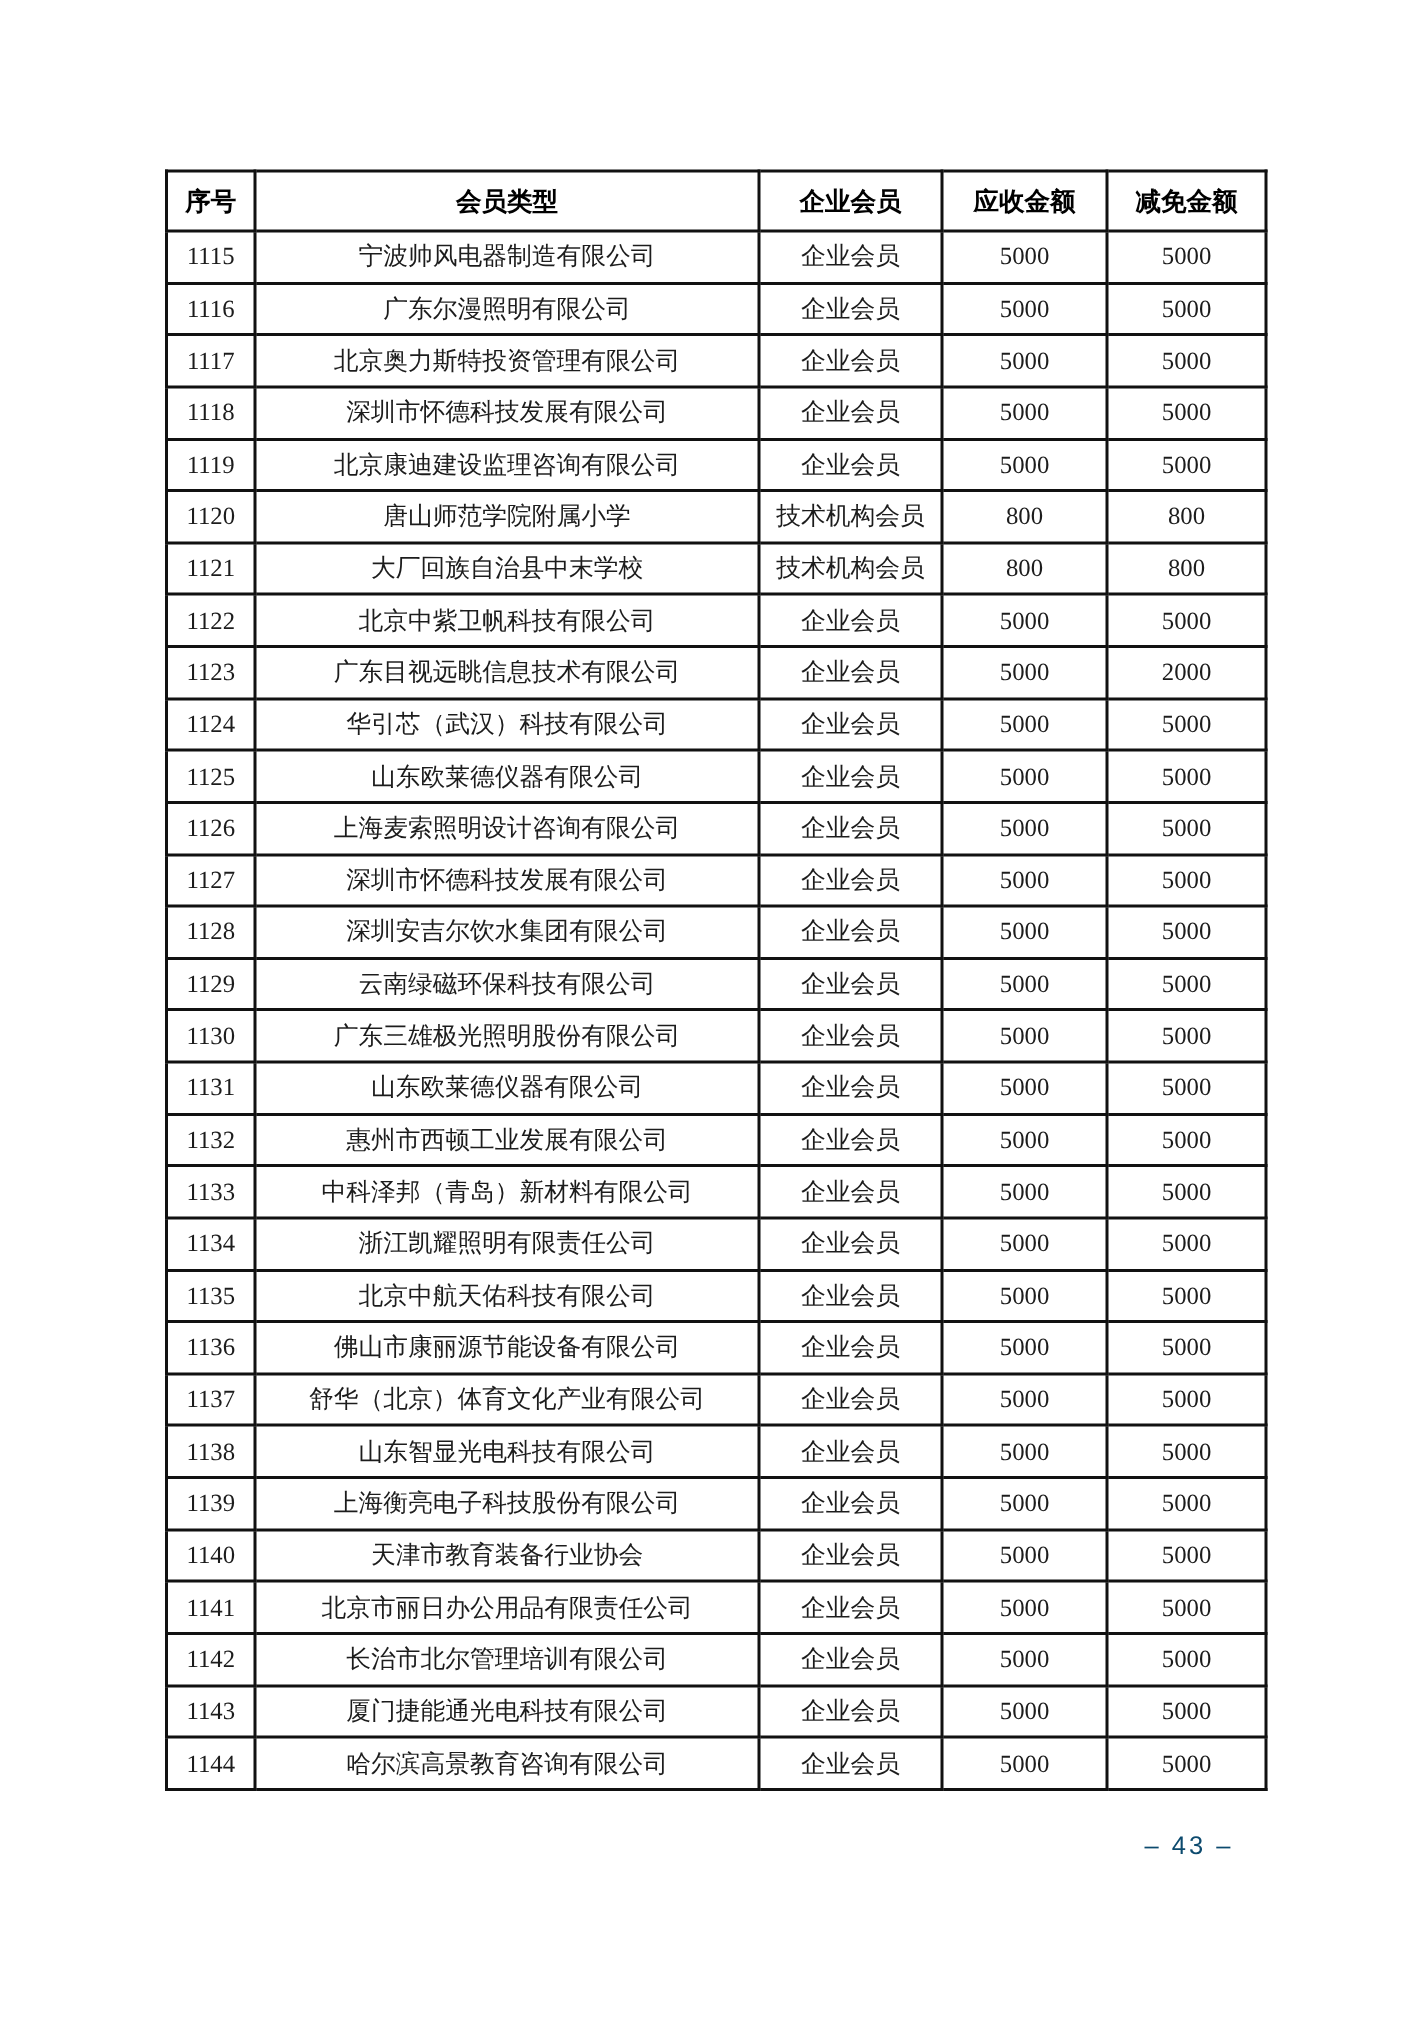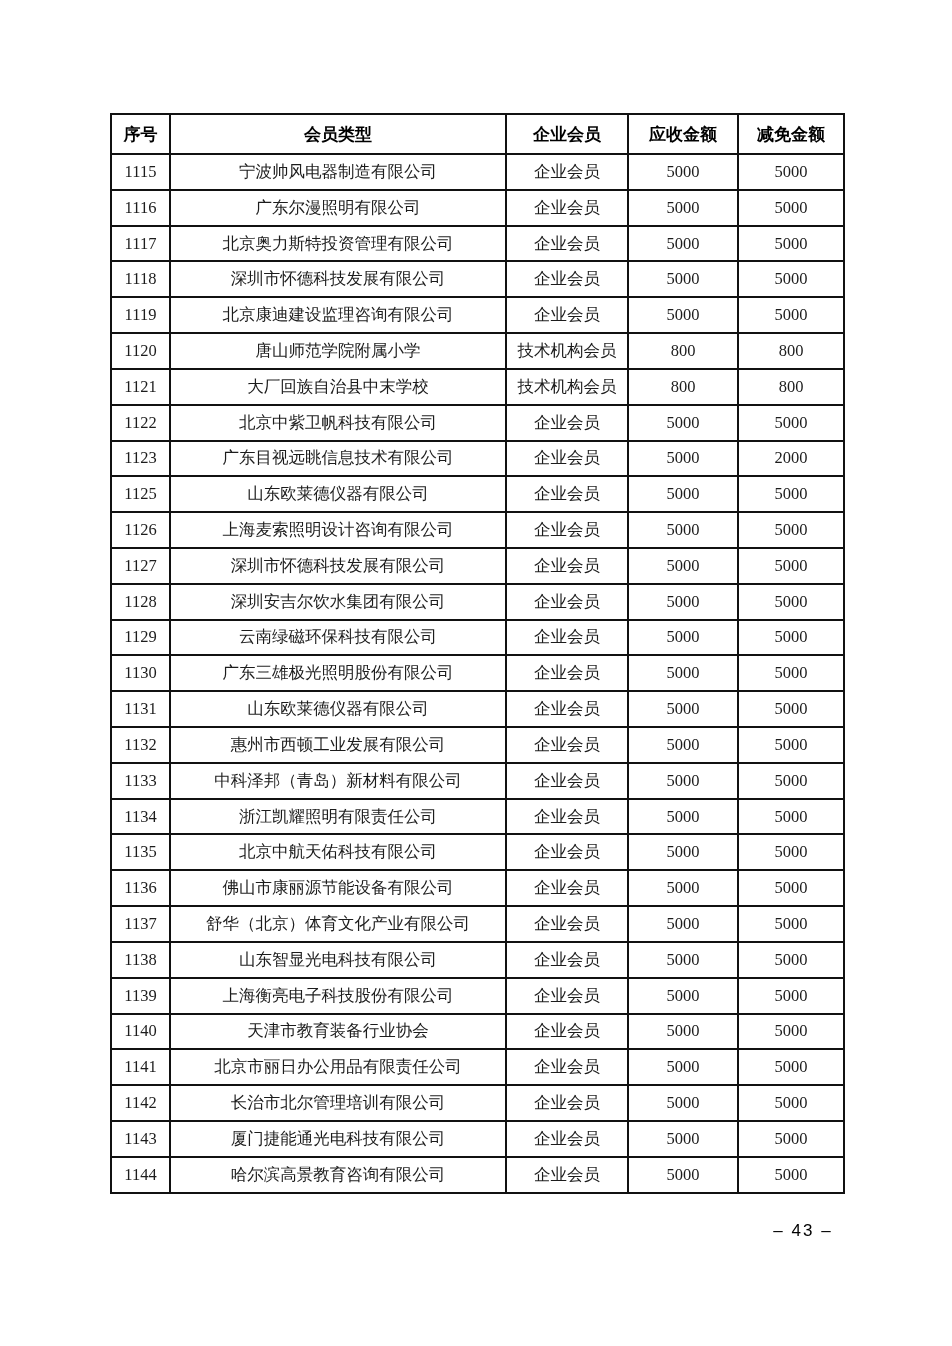--- a/index.html
+++ b/index.html
@@ -54,25 +54,25 @@
   }
   td.cell-num {
     font-family: "Liberation Serif", "DejaVu Serif", serif;
     font-size: 17px;
   }
   .page-number {
     position: absolute;
     top: 1221px;
     left: 763px;
     width: 80px;
-    text-align: center;
+    text-align: left;
     font-family: "Liberation Sans", "DejaVu Sans", sans-serif;
     font-size: 17px;
     letter-spacing: 2px;
-    color: #000000;
+    color: #0c4a6e;
   }
 </style>
 </head>
 <body>
 
 <div class="page">
   <table class="fee-table">
     <colgroup>
         <col style="width: 59px;">
         <col style="width: 336px;">
@@ -147,20 +147,27 @@
           <td class="cell-num">5000</td>
         </tr>
         <tr>
           <td class="cell-num">1123</td>
           <td class="cell-name">广东目视远眺信息技术有限公司</td>
           <td>企业会员</td>
           <td class="cell-num">5000</td>
           <td class="cell-num">2000</td>
         </tr>
         <tr>
+          <td class="cell-num">1124</td>
+          <td class="cell-name">华引芯（武汉）科技有限公司</td>
+          <td>企业会员</td>
+          <td class="cell-num">5000</td>
+          <td class="cell-num">5000</td>
+        </tr>
+        <tr>
           <td class="cell-num">1125</td>
           <td class="cell-name">山东欧莱德仪器有限公司</td>
           <td>企业会员</td>
           <td class="cell-num">5000</td>
           <td class="cell-num">5000</td>
         </tr>
         <tr>
           <td class="cell-num">1126</td>
           <td class="cell-name">上海麦索照明设计咨询有限公司</td>
           <td>企业会员</td>

